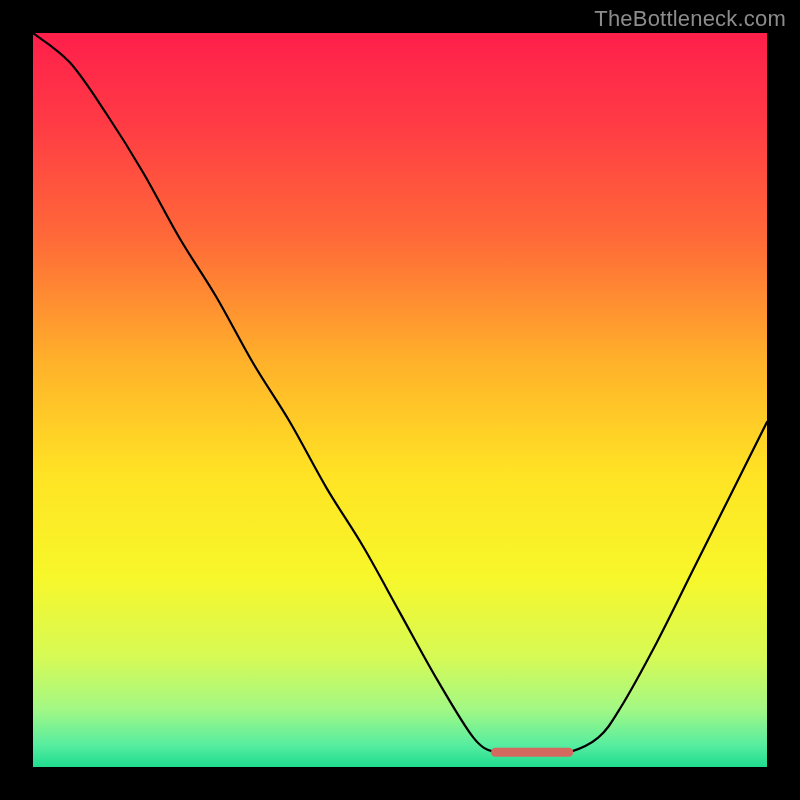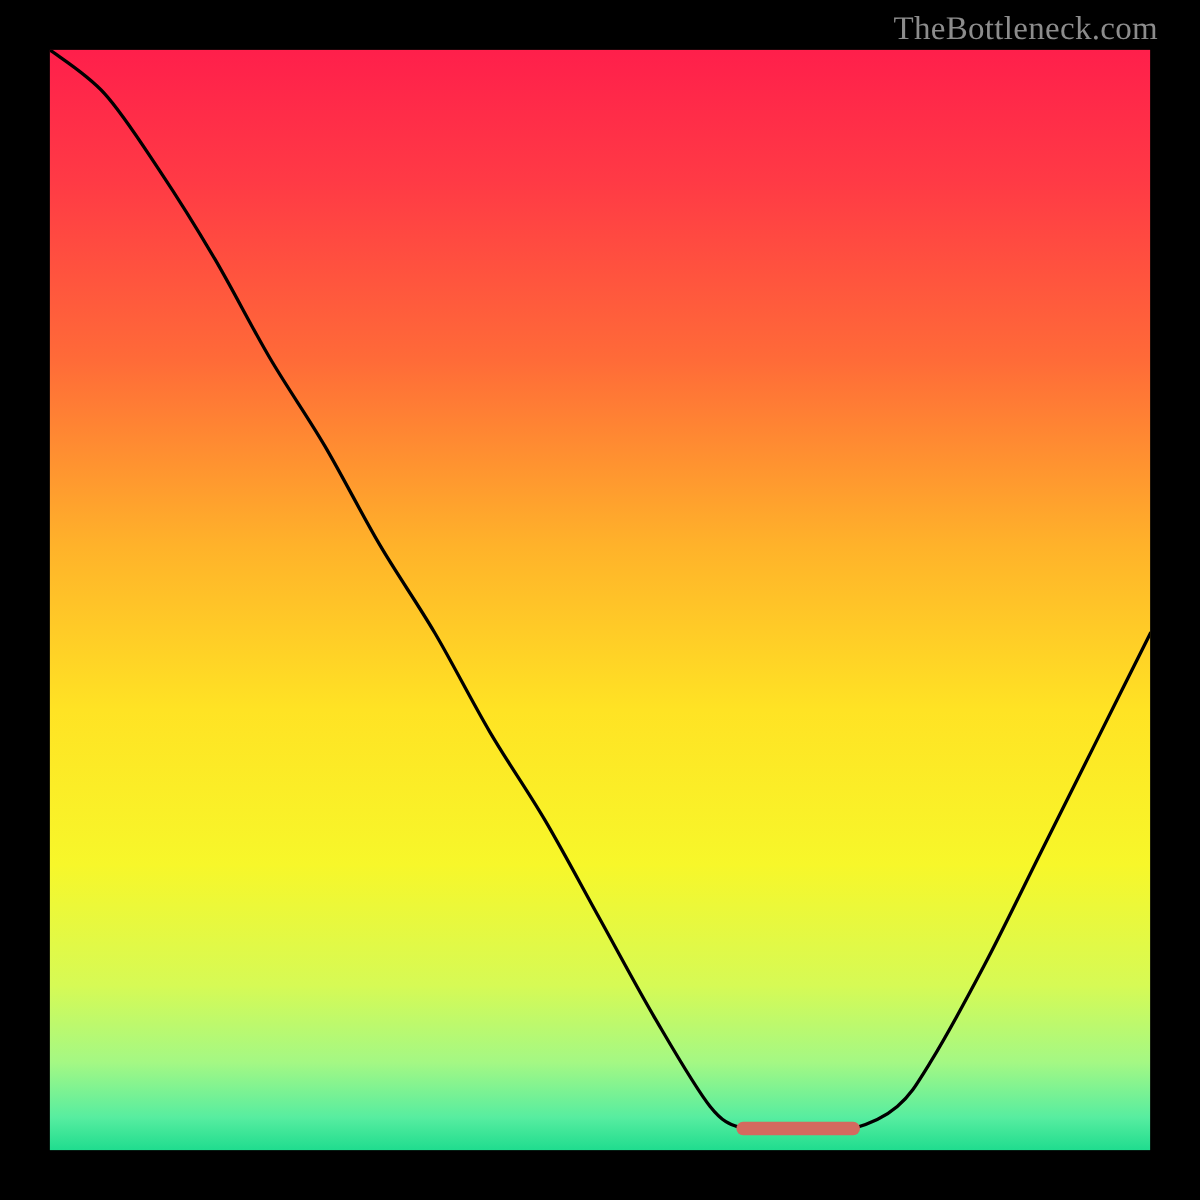--- a/index.html
+++ b/index.html
@@ -36,22 +36,22 @@
   .curve-svg {
     position: absolute;
     left: 0;
     top: 0;
     width: 100%;
     height: 100%;
   }
   .watermark {
     position: absolute;
     top: 6px;
-    right: 28px;
-    font-family: Liberation Serif, serif;
+    right: 14px;
+    font-family: Liberation Sans, sans-serif;
     font-size: 22px;
     font-weight: 500;
     color: #8c8c8c;
     letter-spacing: 0.2px;
   }
 </style>
 </head>
 <body>
 
 <div class="frame">

